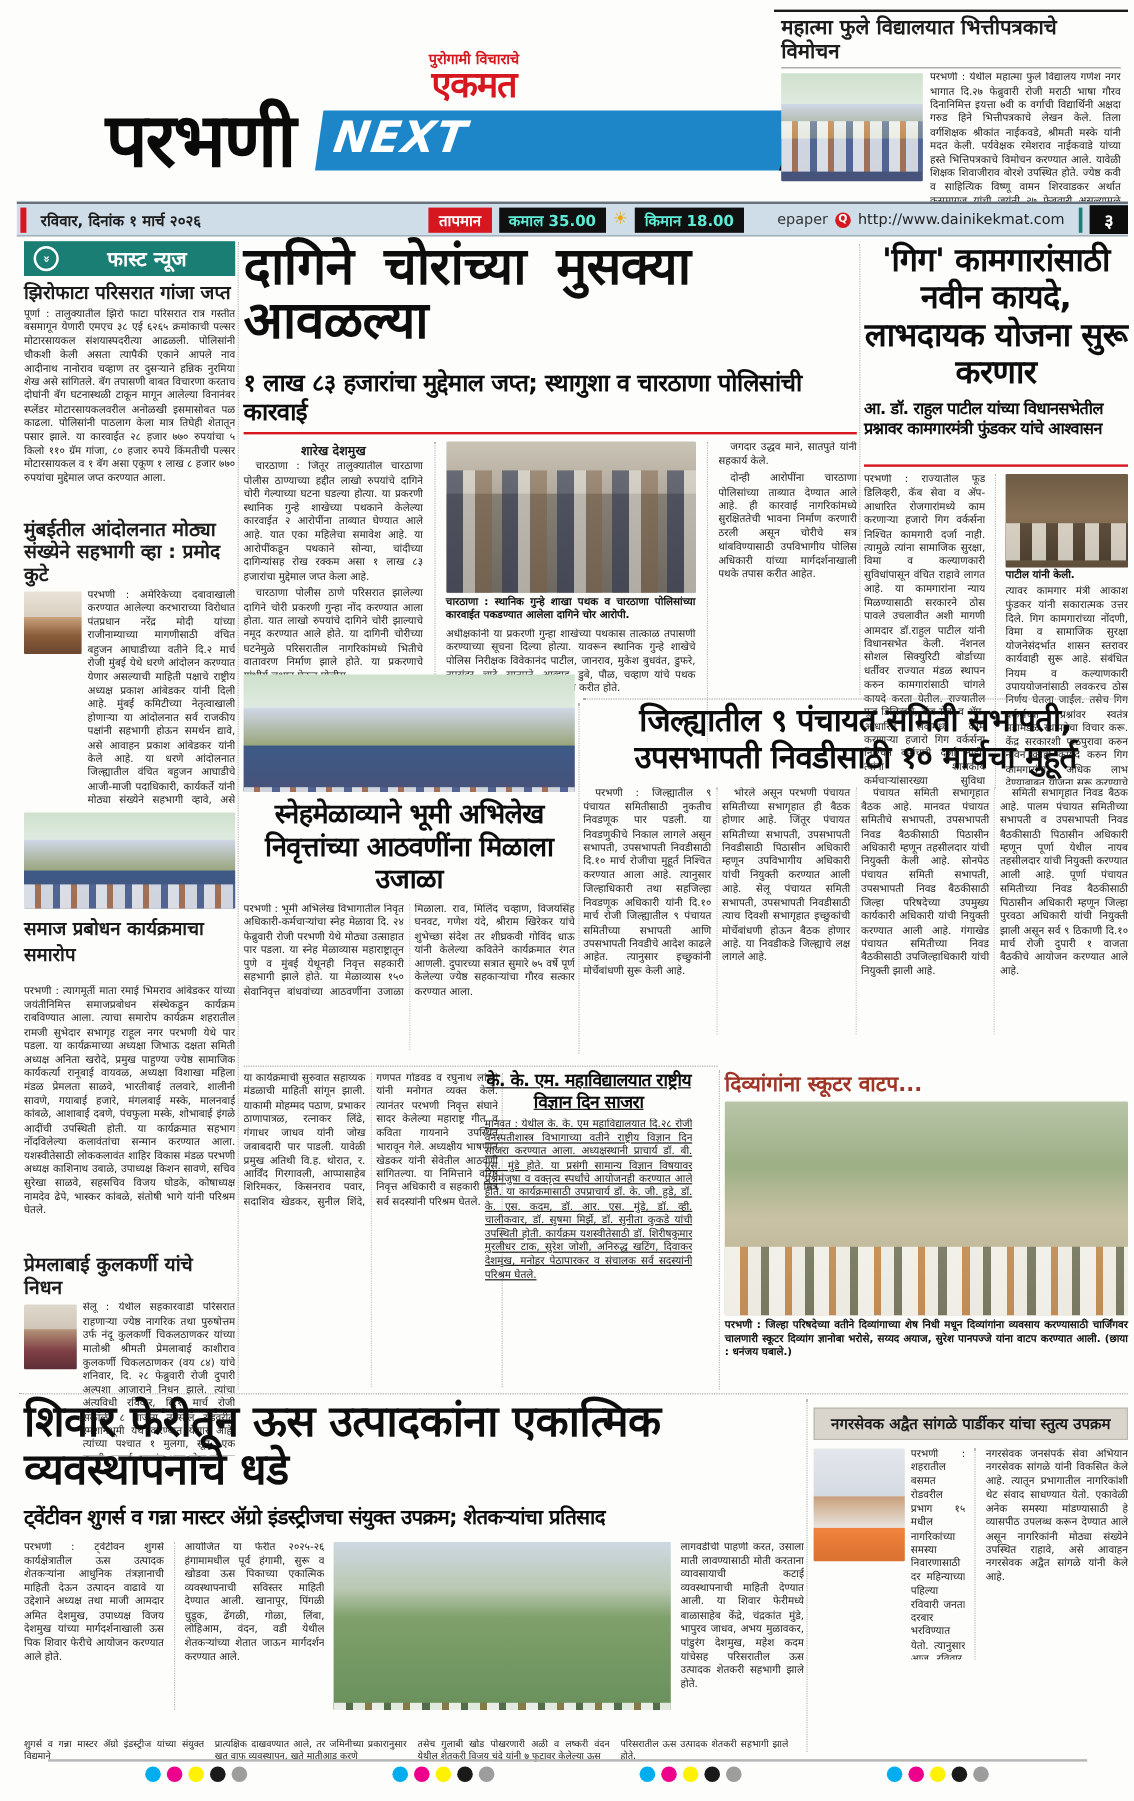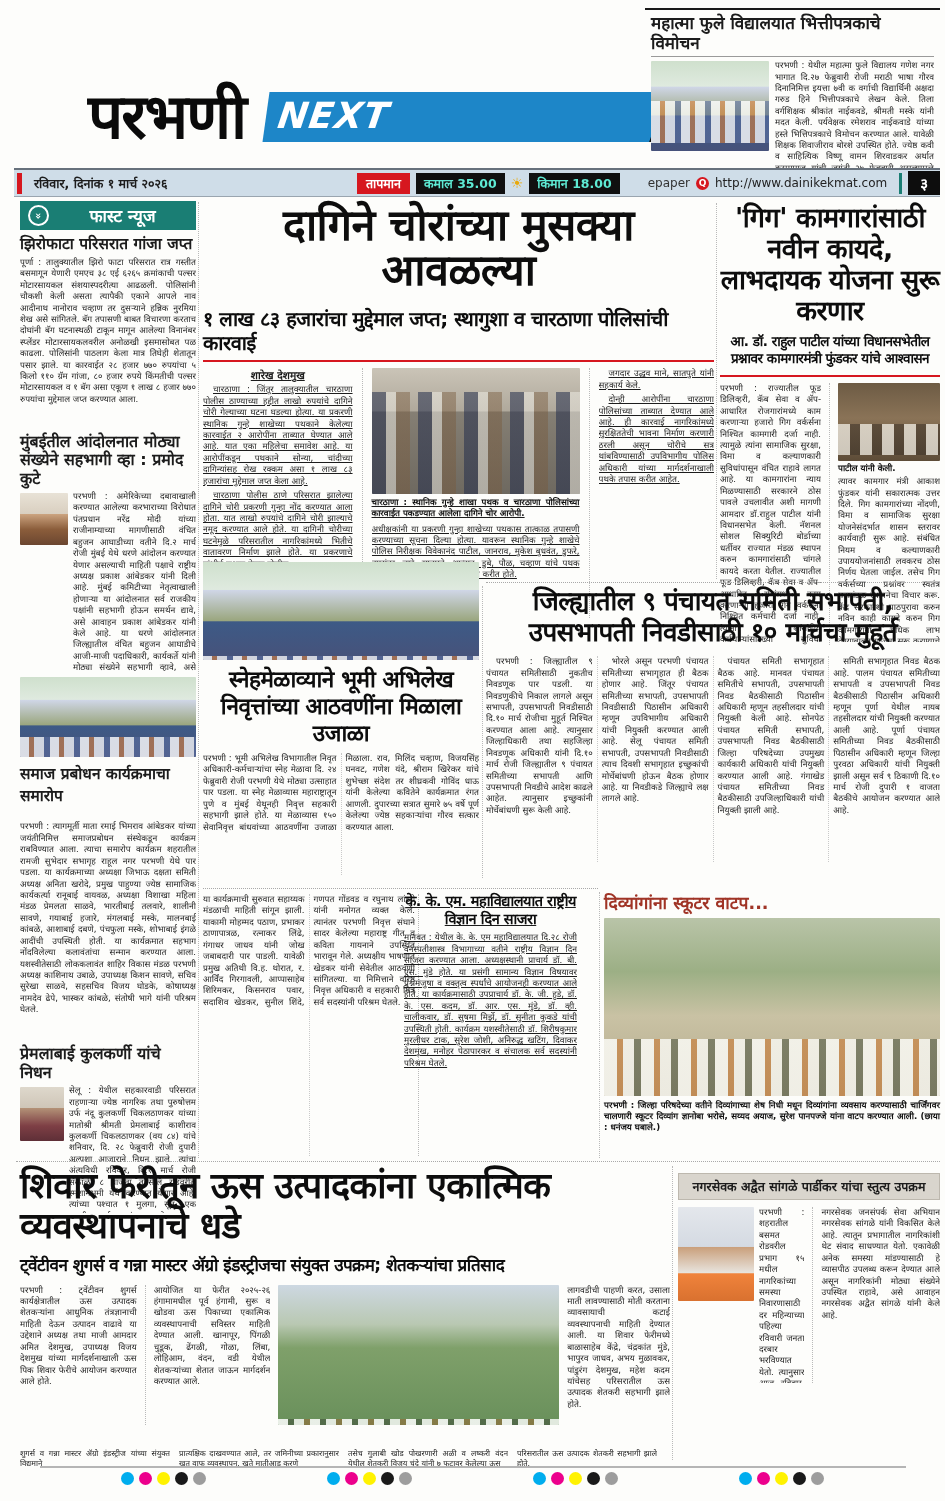--- a/index.html
+++ b/index.html
@@ -69,20 +69,24 @@
   
   .dotrow{display:flex;gap:5px;}
   .dot{width:13px;height:13px;border-radius:50%;}
 </style>
 </head>
 <body>
 
 <div class="sheet">
 
   <div class="abs" style="left:88px;top:28px;width:420px;height:130px;">
+    <div class="abs" style="left:232px;top:12px;width:150px;text-align:center;">
+      <div class="tagline">पुरोगामी विचाराचे</div>
+      <div class="brand">एकमत</div>
+    </div>
     <div class="abs city" style="left:0;top:58px;">परभणी</div>
     <div class="abs nextbox" style="left:178px;top:64px;"><span>NEXT</span></div>
   </div>
 
   <div class="abs topstory" style="left:645px;top:8px;width:295px;height:156px;">
     <h2>महात्मा फुले विद्यालयात भित्तीपत्रकाचे विमोचन</h2>
     <div class="ph ph-hall" style="float:left;width:118px;height:90px;margin:1px 6px 2px 0;"></div>
     <div class="txt" style="height:112px;">परभणी : येथील महात्मा फुले विद्यालय गणेश नगर भागात दि.२७ फेब्रुवारी रोजी मराठी भाषा गौरव दिनानिमित्त इयत्ता ७वी क वर्गाची विद्यार्थिनी अक्षदा गरुड हिने भित्तीपत्रकाचे लेखन केले. तिला वर्गशिक्षक श्रीकांत नाईकवडे, श्रीमती मस्के यांनी मदत केली. पर्यवेक्षक रमेशराव नाईकवाडे यांच्या हस्ते भित्तिपत्रकाचे विमोचन करण्यात आले. यावेळी शिक्षक शिवाजीराव बोरशे उपस्थित होते. ज्येष्ठ कवी व साहित्यिक विष्णू वामन शिरवाडकर अर्थात कुसुमाग्रज यांची जयंती २७ फेब्रुवारी असल्यामुळे हाच दिवस मराठी भाषा गौरव दिन म्हणून साजरा करण्यात येतो.</div>
   </div>
 
@@ -131,23 +135,23 @@
     <div class="fn-art">
       <h3 style="font-size:16px;">प्रेमलाबाई कुलकर्णी यांचे निधन</h3>
       <div class="ph ph-woman" style="float:left;width:44px;height:54px;margin:2px 5px 2px 0;"></div>
       <div class="txt" style="height:128px;">सेलू : येथील सहकारवाडी परिसरात राहणाऱ्या ज्येष्ठ नागरिक तथा पुरुषोत्तम उर्फ नंदू कुलकर्णी चिकलठाणकर यांच्या मातोश्री श्रीमती प्रेमलाबाई काशीराव कुलकर्णी चिकलठाणकर (वय ८४) यांचे शनिवार, दि. २८ फेब्रुवारी रोजी दुपारी अल्पशा आजाराने निधन झाले. त्यांचा अंत्यविधी रविवार, दि.१ मार्च रोजी सकाळी ८ वाजता तहसील रोडवरील स्मशानभूमी येथे करण्यात येणार आहे. त्यांच्या पश्चात १ मुलगा, सून, एक मुलगी, जावई, नातवंड असा मोठा परिवार आहे.</div>
     </div>
   </div>
 
   <div class="abs vrule" style="left:198px;top:202px;height:956px;"></div>
 
   <div class="abs" style="left:203px;top:203px;width:511px;height:380px;">
-    <div class="hl" style="font-size:43px;line-height:1.05;text-align:center;">दागिने चोरांच्या मुसक्या आवळल्या</div>
+    <div class="hl" style="font-size:43px;line-height:1.05;text-align:left;font-family:Liberation Mono, monospace;">दागिने चोरांच्या मुसक्या आवळल्या</div>
     <div class="hl sub-red" style="font-size:20px;line-height:1.2;margin-top:14px;padding-bottom:5px;">१ लाख ८३ हजारांचा मुद्देमाल जप्त; स्थागुशा व चारठाणा पोलिसांची कारवाई</div>
-    <div style="display:flex;gap:9px;margin-top:6px;height:250px;text-decoration:underline;">
+    <div style="display:flex;gap:9px;margin-top:6px;height:250px;">
       <div style="width:158px;">
         <div style="text-align:center;font-weight:800;font-size:10.5px;margin-bottom:2px;">शारेख देशमुख</div>
         <div class="txt" style="height:236px;">
           <p>चारठाणा : जिंतूर तालुक्यातील चारठाणा पोलीस ठाण्याच्या हद्दीत लाखो रुपयांचे दागिने चोरी गेल्याच्या घटना घडल्या होत्या. या प्रकरणी स्थानिक गुन्हे शाखेच्या पथकाने केलेल्या कारवाईत २ आरोपींना ताब्यात घेण्यात आले आहे. यात एका महिलेचा समावेश आहे. या आरोपींकडून पथकाने सोन्या, चांदीच्या दागिन्यांसह रोख रक्कम असा १ लाख ८३ हजारांचा मुद्देमाल जप्त केला आहे.</p>
           <p>चारठाणा पोलीस ठाणे परिसरात झालेल्या दागिने चोरी प्रकरणी गुन्हा नोंद करण्यात आला होता. यात लाखो रुपयांचे दागिने चोरी झाल्याचे नमूद करण्यात आले होते. या दागिनी चोरीच्या घटनेमुळे परिसरातील नागरिकांमध्ये भितीचे वातावरण निर्माण झाले होते. या प्रकरणाचे गांभीर्य लक्षात घेऊन पोलीस</p>
         </div>
       </div>
       <div class="vrule"></div>
       <div style="width:208px;">
         <div class="ph ph-police" style="width:208px;height:126px;"></div>
@@ -159,21 +163,21 @@
         <p>जगदार उद्धव माने, सातपुते यांनी सहकार्य केले.</p>
         <p>दोन्ही आरोपींना चारठाणा पोलिसांच्या ताब्यात देण्यात आले आहे. ही कारवाई नागरिकांमध्ये सुरक्षिततेची भावना निर्माण करणारी ठरली असून चोरीचे सत्र थांबविण्यासाठी उपविभागीय पोलिस अधिकारी यांच्या मार्गदर्शनाखाली पथके तपास करीत आहेत.</p>
       </div>
     </div>
   </div>
 
   <div class="abs vrule" style="left:716px;top:203px;height:376px;"></div>
 
   <div class="abs" style="left:720px;top:202px;width:220px;height:378px;">
     <div class="hl" style="font-size:27px;line-height:1.15;text-align:center;">'गिग' कामगारांसाठी नवीन कायदे, लाभदायक योजना सुरू करणार</div>
-    <div class="hl sub-red" style="font-size:13.5px;line-height:1.25;text-align:center;margin-top:7px;padding-bottom:8px;">आ. डॉ. राहुल पाटील यांच्या विधानसभेतील प्रश्नावर कामगारमंत्री फुंडकर यांचे आश्वासन</div>
+    <div class="hl sub-red" style="font-size:13.5px;line-height:1.25;text-align:left;margin-top:7px;padding-bottom:20px;">आ. डॉ. राहुल पाटील यांच्या विधानसभेतील प्रश्नावर कामगारमंत्री फुंडकर यांचे आश्वासन</div>
     <div style="display:flex;gap:8px;margin-top:6px;height:262px;">
       <div class="txt" style="width:104px;height:262px;">परभणी : राज्यातील फूड डिलिव्हरी, कॅब सेवा व ॲप-आधारित रोजगारांमध्ये काम करणाऱ्या हजारो गिग वर्कर्सना निश्चित कामगारी दर्जा नाही. त्यामुळे त्यांना सामाजिक सुरक्षा, विमा व कल्याणकारी सुविधांपासून वंचित राहावे लागत आहे. या कामगारांना न्याय मिळण्यासाठी सरकारने ठोस पावले उचलावीत अशी मागणी आमदार डॉ.राहुल पाटील यांनी विधानसभेत केली. नॅशनल सोशल सिक्युरिटी बोर्डाच्या धर्तीवर राज्यात मंडळ स्थापन करुन कामगारांसाठी चांगले कायदे करता येतील. राज्यातील फूड डिलिव्हरी, कॅब सेवा व ॲप-आधारित सेवांमध्ये काम करणाऱ्या हजारो गिग वर्कर्सना निश्चित कर्मचारी दर्जा नाही. त्यांना शासकीय कर्मचाऱ्यांसारख्या सुविधा द्याव्यात, अशी मागणी आ.</div>
       <div class="vrule"></div>
       <div style="width:102px;">
         <div class="ph ph-assembly" style="width:102px;height:78px;"></div>
         <div class="cap" style="margin:2px 0;">पाटील यांनी केली.</div>
         <div class="txt" style="height:166px;">त्यावर कामगार मंत्री आकाश फुंडकर यांनी सकारात्मक उत्तर दिले. गिग कामगारांच्या नोंदणी, विमा व सामाजिक सुरक्षा योजनेसंदर्भात शासन स्तरावर कार्यवाही सुरू आहे. संबंधित नियम व कल्याणकारी उपाययोजनांसाठी लवकरच ठोस निर्णय घेतला जाईल. तसेच गिग वर्कर्सच्या प्रश्नांवर स्वतंत्र महामंडळ स्थापनेचा विचार करू. केंद्र सरकारशी पाठपुरावा करुन नविन काही कायदे करुन गिग कामगारांना अधिक लाभ देण्याबाबत योजना सुरू करण्याचे अश्वासन फुंडकर यांनी दिले.</div>
       </div>
     </div>
   </div>

